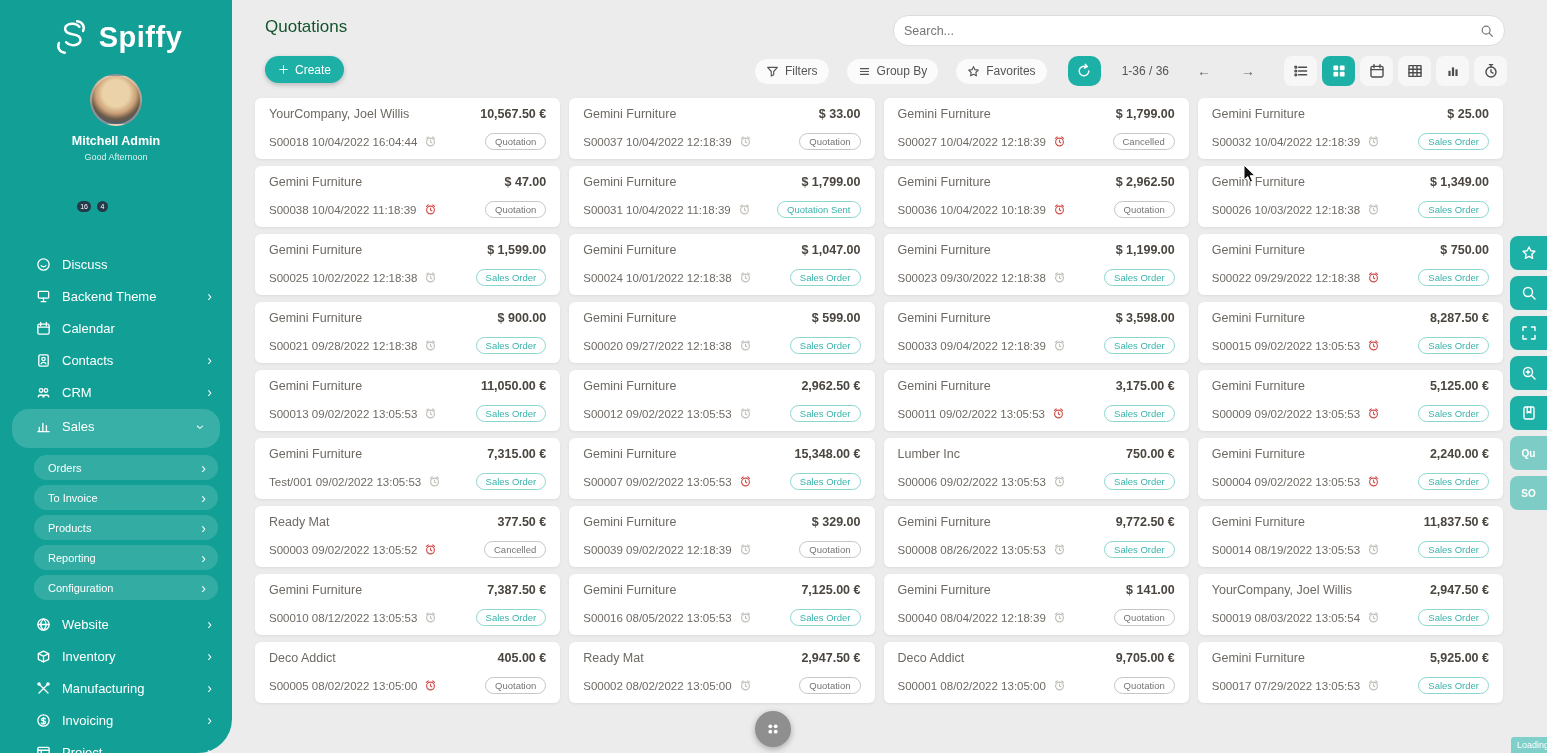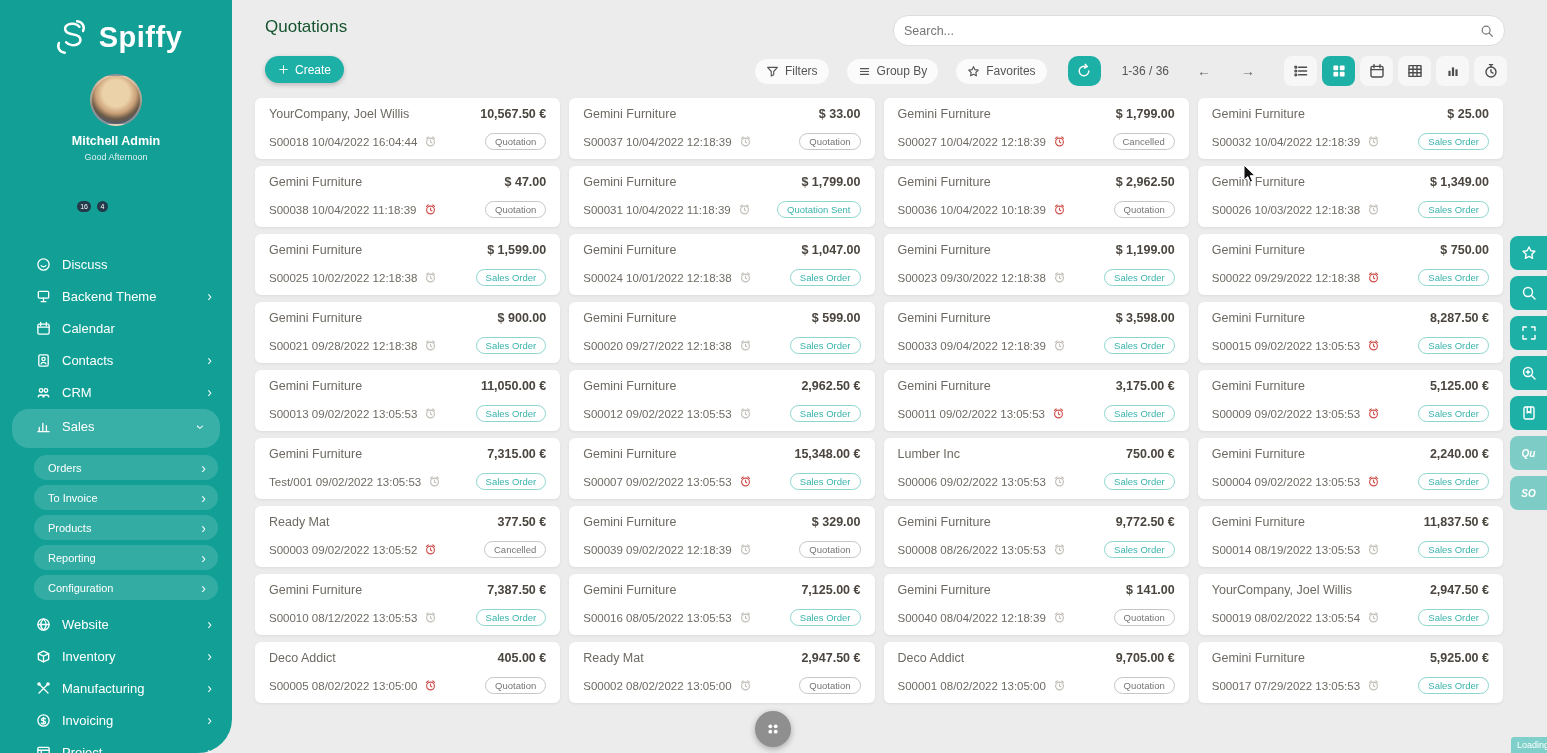--- a/index.html
+++ b/index.html
@@ -77,21 +77,21 @@
   .cref { font-size:11.5px; color:#6e6962; display:flex; align-items:center; gap:7px; }
   .cclock { width:13px; height:13px; color:#c2beb8; }
   .cclock.red { color:var(--red); }
   .cbadge { font-size:9.5px; padding:2px 9px; border-radius:10px; border:1px solid; white-space:nowrap; }
   .cbadge.teal { color:#39b3ab; border-color:#8cd6d0; }
   .cbadge.gray { color:#757575; border-color:#c6c6c6; }
 
   
   .rtool { position:absolute; right:0; top:236px; display:flex; flex-direction:column; gap:6px; align-items:flex-end; }
   .rbtn { width:37px; height:34px; background:var(--accent); border-radius:8px 0 0 8px; color:#fff;
-          display:flex; align-items:center; justify-content:center; font-size:10px; font-weight:700;font-style:italic; }
+          display:flex; align-items:center; justify-content:center; font-size:10px; font-weight:700; }
   .rbtn.lite { background:var(--lite); }
   .rbtn .ic { width:16px; height:16px; }
 
   .dots-btn { position:absolute; left:755px; top:711px; width:36px; height:36px; border-radius:50%;
               background:#8f8f8f; color:#fff; display:flex; align-items:center; justify-content:center;
               box-shadow:0 2px 6px rgba(0,0,0,.3); }
   .dots-btn .ic { width:18px; height:18px; }
   .loading-chip { position:absolute; right:0; bottom:0; background:#7fd0ca; color:#fff; font-size:9px;
                   padding:3px 6px; border-radius:3px 0 0 0; max-width:36px; overflow:hidden; white-space:nowrap; }
   .cursor { position:absolute; left:1243px; top:164px; width:14px; height:20px; pointer-events:none; }
@@ -955,21 +955,21 @@
         <span class="cbadge gray">Quotation</span>
       </div>
     </div>
     <div class="card">
       <div class="crow">
         <span class="cname">YourCompany, Joel Willis</span>
         <span class="camount">2,947.50 €</span>
       </div>
       <div class="crow">
         <span class="cref">
-          <span>S00019 08/02/2022 13:05:54</span>
+          <span>S00019 08/03/2022 13:05:54</span>
           <span class="ic cclock">
             <svg viewBox="0 0 16 16" class="s">
               <circle cx="8" cy="8.6" r="4.8"></circle>
               <path d="M8 6.2v2.4l1.6 1M5.2 2.4L3 4.2M10.8 2.4L13 4.2"></path>
             </svg>
           </span>
         </span>
         <span class="cbadge teal">Sales Order</span>
       </div>
     </div>

